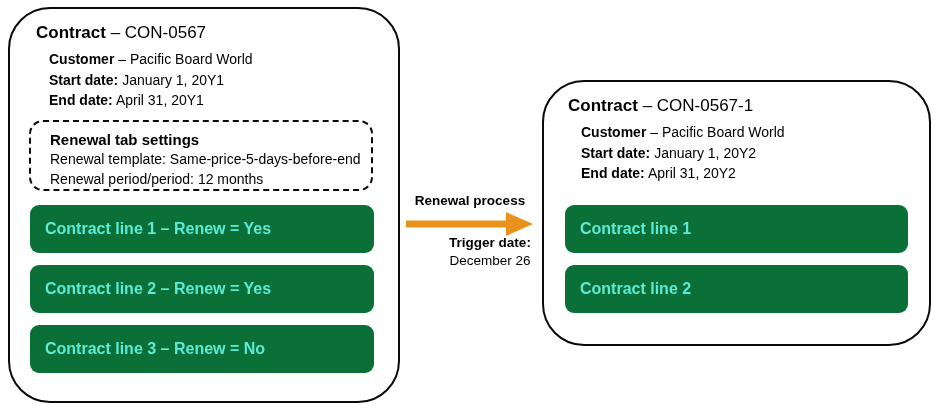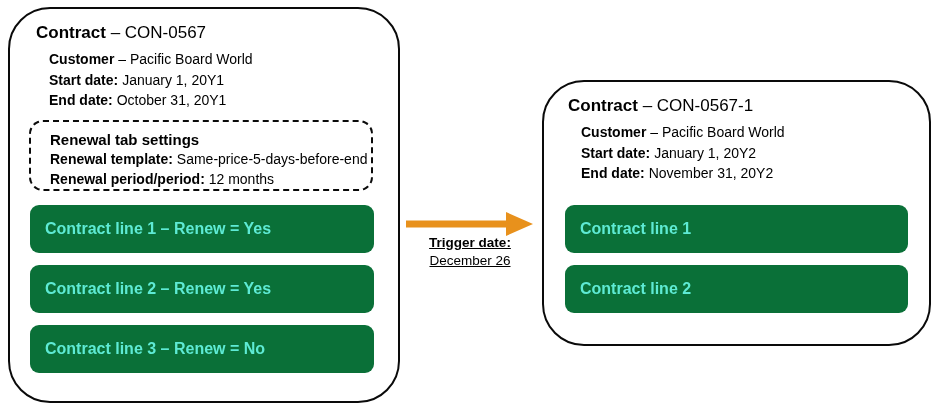--- a/index.html
+++ b/index.html
@@ -87,21 +87,21 @@
     line-height: 19.5px;
     white-space: nowrap;
   }
   #renewal-settings-panel .panel-heading {
     display: block;
     font-weight: bold;
     font-size: 15px;
     line-height: 21px;
   }
   #renewal-settings-panel .row { display: block; }
-  #renewal-settings-panel .lbl { font-weight: bold; }
+  #renewal-settings-panel .lbl { font-weight: normal; }
 
   
   .line-bar {
     position: absolute;
     height: 48px;
     border-radius: 9px;
     box-sizing: border-box;
     background: #0A7038;
   }
   .line-bar .bar-label {
@@ -136,24 +136,23 @@
     font-size: 13.5px;
     line-height: 18px;
   }
   #arrow-caption-top {
     left: 406px;
     top: 192px;
     width: 128px;
     font-weight: bold;
   }
   #arrow-caption-bottom {
-    left: 406px;
+    left: 426px;
     top: 234px;
     width: 128px;
-    text-decoration: underline;
   }
   #arrow-caption-bottom .lbl { display: block; font-weight: bold; }
   #arrow-caption-bottom .val { display: block; font-weight: normal; }
 </style>
 </head>
 <body>
 
 <div class="canvas">
 
   <div class="contract-box" id="contract-box-source"></div>
@@ -163,21 +162,21 @@
   </div>
 
   <div class="detail-list" id="source-details">
     <span class="row">
       <span class="lbl">Customer</span><span> – </span><span>Pacific Board World</span>
     </span>
     <span class="row">
       <span class="lbl">Start date:</span><span> </span><span>January 1, 20Y1</span>
     </span>
     <span class="row">
-      <span class="lbl">End date:</span><span> </span><span>October 31, 20Y1</span>
+      <span class="lbl">End date:</span><span> </span><span>April 31, 20Y1</span>
     </span>
   </div>
 
   <div id="renewal-settings-panel">
     <div class="panel-inner">
       <span class="panel-heading">Renewal tab settings</span>
       <span class="row">
         <span class="lbl">Renewal template:</span><span>  </span><span>Same-price-5-days-before-end</span>
       </span>
       <span class="row">
@@ -189,20 +188,21 @@
   <div class="line-bar bars-left bar-y1">
     <span class="bar-label">Contract line 1 – Renew = Yes</span>
   </div>
   <div class="line-bar bars-left bar-y2">
     <span class="bar-label">Contract line 2 – Renew = Yes</span>
   </div>
   <div class="line-bar bars-left bar-y3">
     <span class="bar-label">Contract line 3 – Renew = No</span>
   </div>
 
+  <div class="arrow-caption" id="arrow-caption-top">Renewal process</div>
 
   <svg id="renewal-arrow" viewBox="0 0 128 30">
     <polygon points="0,11.5 100,11.5 100,3 127,15 100,27 100,18.5 0,18.5" fill="#E8911C"></polygon>
   </svg>
 
   <div class="arrow-caption" id="arrow-caption-bottom">
     <span class="lbl">Trigger date:</span>
     <span class="val">December 26</span>
   </div>
 
@@ -213,21 +213,21 @@
   </div>
 
   <div class="detail-list" id="renewed-details">
     <span class="row">
       <span class="lbl">Customer</span><span> – </span><span>Pacific Board World</span>
     </span>
     <span class="row">
       <span class="lbl">Start date:</span><span> </span><span>January 1, 20Y2</span>
     </span>
     <span class="row">
-      <span class="lbl">End date:</span><span> </span><span>November 31, 20Y2</span>
+      <span class="lbl">End date:</span><span> </span><span>April 31, 20Y2</span>
     </span>
   </div>
 
   <div class="line-bar bars-right bar-y1">
     <span class="bar-label">Contract line 1</span>
   </div>
   <div class="line-bar bars-right bar-y2">
     <span class="bar-label">Contract line 2</span>
   </div>
 

